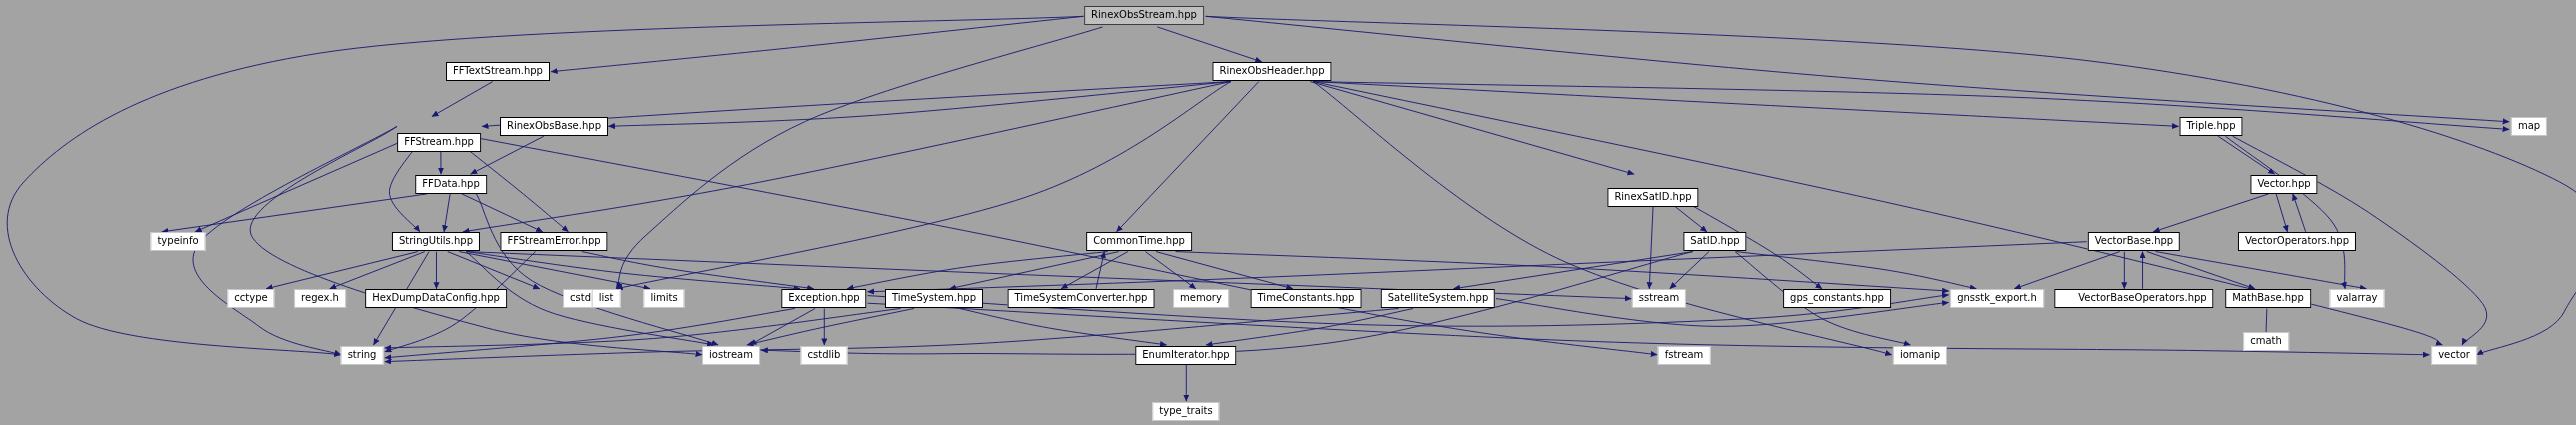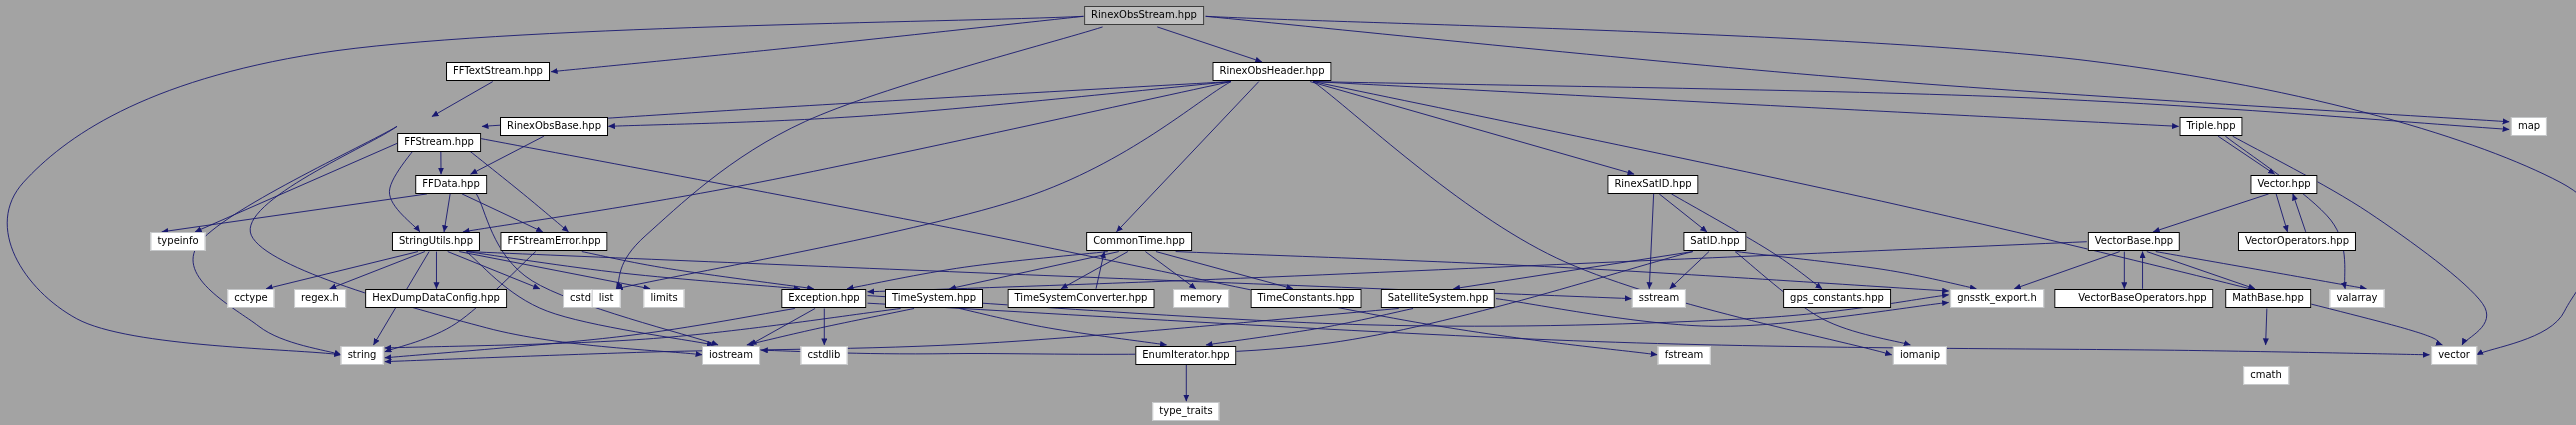--- a/index.html
+++ b/index.html
@@ -122,21 +122,21 @@
       </g>
   </svg>
 <div class="n root" style="left: 1144px; top: 6px;">RinexObsStream.hpp</div>
     <div class="n doc" style="left: 498px; top: 62px;">FFTextStream.hpp</div>
     <div class="n doc" style="left: 1272px; top: 62px;">RinexObsHeader.hpp</div>
     <div class="n doc" style="left: 439px; top: 117px; margin-top: 16px;">FFStream.hpp</div>
     <div class="n doc" style="left: 554px; top: 117px;">RinexObsBase.hpp</div>
     <div class="n doc" style="left: 2211px; top: 117px;">Triple.hpp</div>
     <div class="n sys" style="left: 2529px; top: 117px;">map</div>
     <div class="n doc" style="left: 451px; top: 175px;">FFData.hpp</div>
-    <div class="n doc" style="left: 1653px; top: 175px;">RinexSatID.hpp</div>
+    <div class="n doc" style="left: 1653px; top: 188px;">RinexSatID.hpp</div>
     <div class="n doc" style="left: 2284px; top: 175px;">Vector.hpp</div>
     <div class="n sys" style="left: 178px; top: 232px;">typeinfo</div>
     <div class="n doc" style="left: 436px; top: 232px;">StringUtils.hpp</div>
     <div class="n doc" style="left: 554px; top: 232px;">FFStreamError.hpp</div>
     <div class="n doc" style="left: 1139px; top: 232px;">CommonTime.hpp</div>
     <div class="n doc" style="left: 1715px; top: 232px;">SatID.hpp</div>
     <div class="n doc" style="left: 2134px; top: 232px;">VectorBase.hpp</div>
     <div class="n doc" style="left: 2297px; top: 232px;">VectorOperators.hpp</div>
     <div class="n sys" style="left: 251px; top: 289px;">cctype</div>
     <div class="n sys" style="left: 320px; top: 289px;">regex.h</div>
@@ -155,17 +155,17 @@
     <div class="n sys" style="left: 1997px; top: 289px;">gnsstk_export.h</div>
     <div class="n doc" style="left: 2134px; top: 289px; padding-left: 23px;">VectorBaseOperators.hpp</div>
     <div class="n doc" style="left: 2268px; top: 289px;">MathBase.hpp</div>
     <div class="n sys" style="left: 2357px; top: 289px;">valarray</div>
     <div class="n sys" style="left: 362px; top: 346px;">string</div>
     <div class="n sys" style="left: 731px; top: 346px;">iostream</div>
     <div class="n sys" style="left: 824px; top: 346px;">cstdlib</div>
     <div class="n doc" style="left: 1186px; top: 346px;">EnumIterator.hpp</div>
     <div class="n sys" style="left: 1684px; top: 346px;">fstream</div>
     <div class="n sys" style="left: 1920px; top: 346px;">iomanip</div>
-    <div class="n sys" style="left: 2266px; top: 366px;">cmath</div>
+    <div class="n sys" style="left: 2266px; top: 332px;">cmath</div>
     <div class="n sys" style="left: 2454px; top: 346px;">vector</div>
     <div class="n sys" style="left: 1186px; top: 402px;">type_traits</div>
   </div>
 
 
 </body></html>

